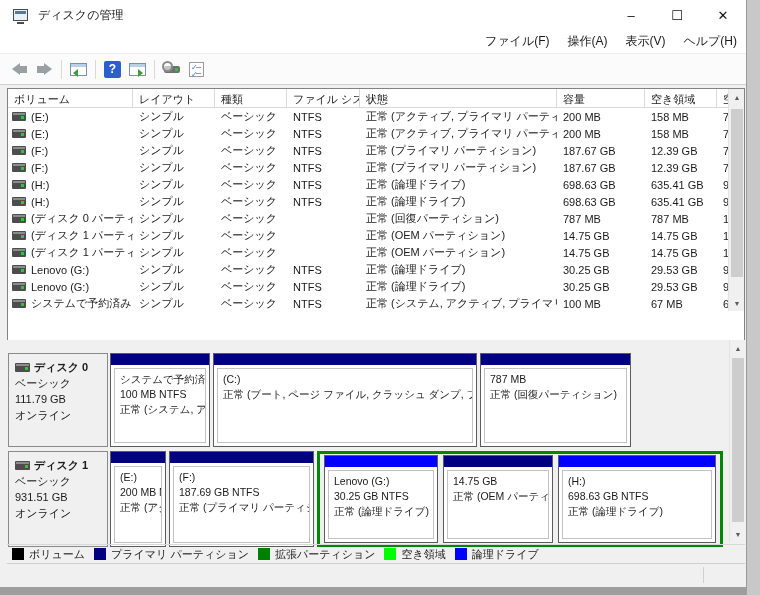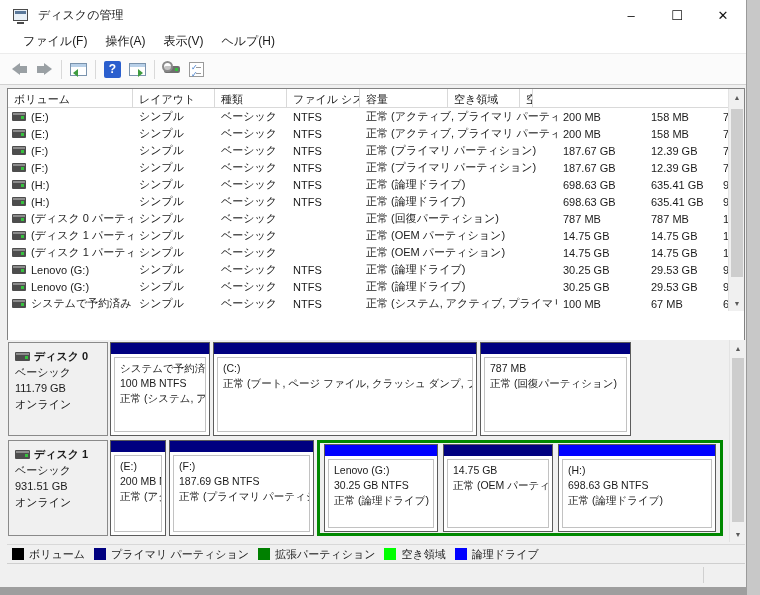--- a/index.html
+++ b/index.html
@@ -18,21 +18,21 @@
   .titlebar{height:30px;background:#ffffff;display:flex;align-items:center;}
   .app-icon{width:15px;height:12px;margin-left:13px;position:relative;
     border:1px solid #4a4a4a;background:#e8f0f8;box-sizing:border-box;}
   .app-icon::before{content:"";position:absolute;left:1px;top:1px;right:1px;height:3px;background:#5a789a;}
   .app-icon::after{content:"";position:absolute;left:3px;bottom:-4px;width:7px;height:2px;background:#4a4a4a;}
   .title{font-size:12px;margin-left:10px;white-space:nowrap;}
   .win-controls{margin-left:auto;display:flex;height:100%;}
   .win-btn{width:46px;height:100%;display:flex;align-items:center;justify-content:center;
     font-size:13px;color:#111;cursor:default;}
   
-  .menubar{height:23px;background:#ffffff;display:flex;align-items:center;font-size:12px;padding-left:14px;}
+  .menubar{height:23px;background:#ffffff;display:flex;align-items:center;font-size:12px;padding-left:5px;justify-content:flex-end;}
   .menu-item{padding:3px 9px;white-space:nowrap;}
   
   .toolbar{height:30px;background:#fbfbfb;border-top:1px solid #ececec;border-bottom:1px solid #d2d2d2;
     display:flex;align-items:center;padding-left:7px;}
   .tb-btn{width:25px;height:24px;display:flex;align-items:center;justify-content:center;position:relative;}
   .tb-sep{width:1px;height:19px;background:#d9d9d9;margin:0 4px;}
   .arr{display:flex;align-items:center;}
   .arr .head{width:0;height:0;border-top:6px solid transparent;border-bottom:6px solid transparent;}
   .arr .tail{width:7px;height:7px;background:#9aa0a4;}
   .arr.left .head{border-right:8px solid #9aa0a4;}
@@ -70,21 +70,21 @@
   .pane-vscroll{right:0;top:0;height:202px;}
   .sb-arrow{width:16px;height:16px;display:flex;align-items:center;justify-content:center;
     font-size:7px;color:#5a5a5a;position:absolute;left:0;}
   .sb-thumb{position:absolute;left:2px;width:12px;background:#cdcdcd;}
   .hscroll{position:absolute;left:0;bottom:0;width:722px;height:16px;background:#f0f0f0;border-top:1px solid #e3e3e3;box-sizing:border-box;}
   .hs-arrow{position:absolute;top:0;width:16px;height:15px;display:flex;align-items:center;justify-content:center;font-size:7px;color:#5a5a5a;}
   .hs-thumb{position:absolute;left:16px;top:1px;width:608px;height:13px;background:#cdcdcd;}
   .sb-corner{position:absolute;right:0;bottom:0;width:16px;height:16px;background:#f0f0f0;}
   
   .graph-pane{position:absolute;left:7px;top:340px;width:738px;height:202px;background:#f0f0f0;}
-  .disk-row{position:absolute;left:1px;display:flex;align-items:stretch;}
+  .disk-row{position:absolute;left:1px;display:flex;align-items:stretch;margin-top:11px;}
   .disk-label{width:100px;flex:none;border:1px solid #8a8a8a;background:#f0f0f0;
     padding:5px 0 0 6px;box-sizing:border-box;font-size:11px;line-height:16px;overflow:hidden;white-space:nowrap;}
   .disk-name{font-weight:bold;display:flex;align-items:center;}
   .disk-ico{width:15px;height:9px;background:#4d4d4d;border-radius:1px;margin-right:4px;position:relative;flex:none;}
   .disk-ico::before{content:"";position:absolute;left:1px;top:1px;right:1px;height:2px;background:#8c8c8c;}
   .disk-ico::after{content:"";position:absolute;right:2px;bottom:2px;width:3px;height:3px;background:#35c13d;}
   .segments{display:flex;margin-left:2px;align-items:stretch;}
   .part{border:1px solid #5c5c5c;background:#fff;box-sizing:border-box;
     display:flex;flex-direction:column;flex:none;margin-right:3px;}
   .part-bar{height:11px;flex:none;}
@@ -161,20 +161,21 @@
       <span class="check-ico">✓<br>✓<span class="ln" style="top:4px"></span><span class="ln" style="top:10px"></span></span>
     </div>
   </div>
 
   <div class="list">
     <div class="list-header" id="list-header">
         <div class="hcell col-w0">ボリューム</div>
         <div class="hcell col-w1">レイアウト</div>
         <div class="hcell col-w2">種類</div>
         <div class="hcell col-w3">ファイル システム</div>
+        <div class="hcell col-w4">状態</div>
         <div class="hcell col-w5">容量</div>
         <div class="hcell col-w6">空き領域</div>
         <div class="hcell col-w7">空き領域の割合</div>
       </div>
     <div id="volume-rows">
         <div class="lrow">
           <div class="lcell col-w0 vol">
             <span class="vol-ico"></span>
             <span>(E:)</span>
           </div>

